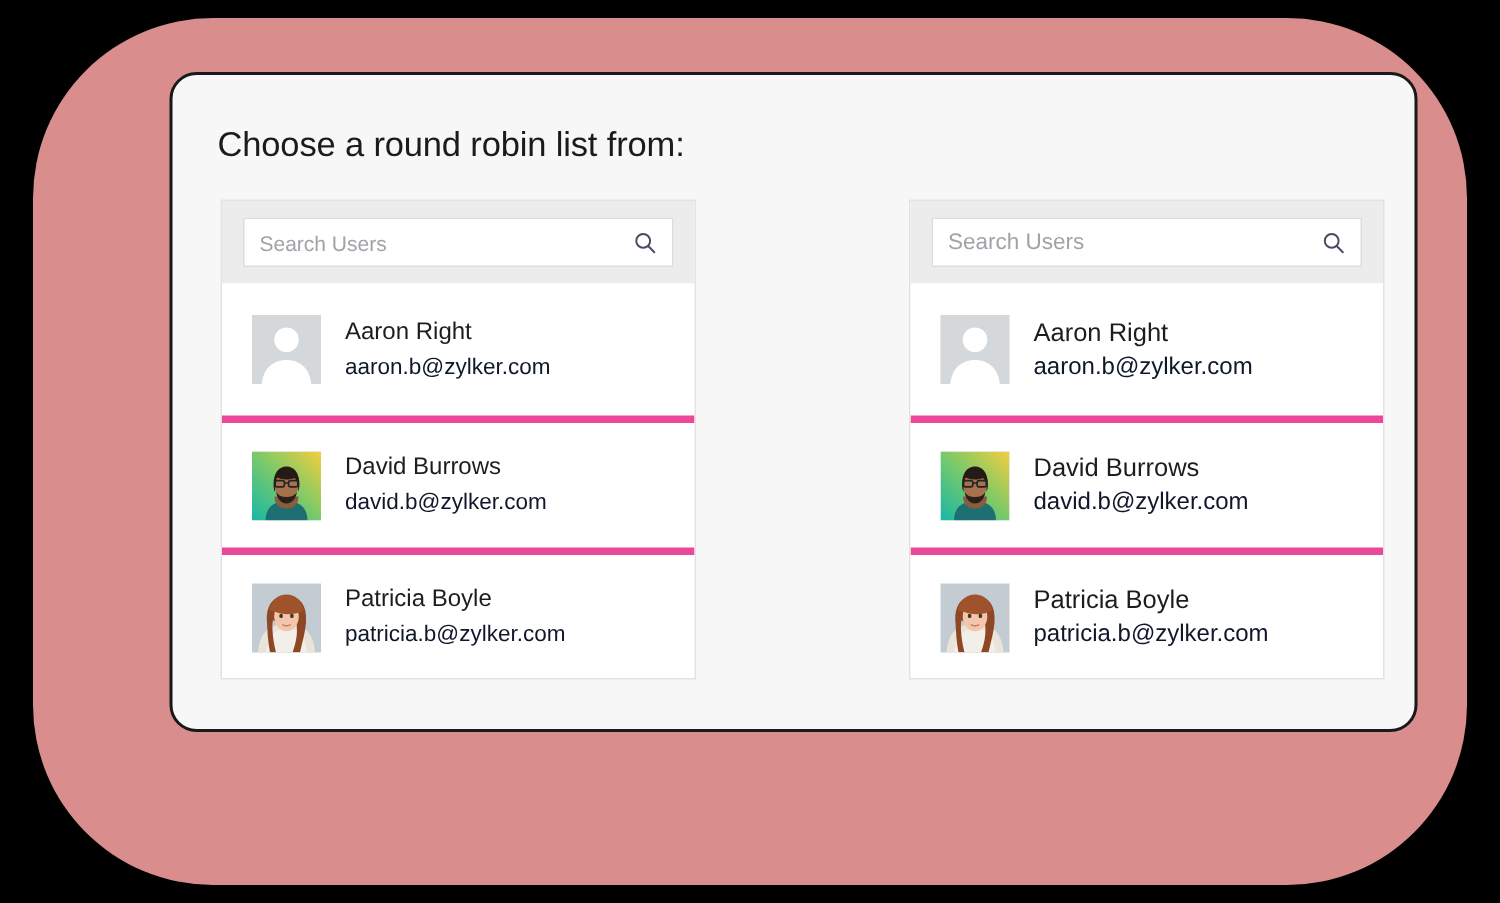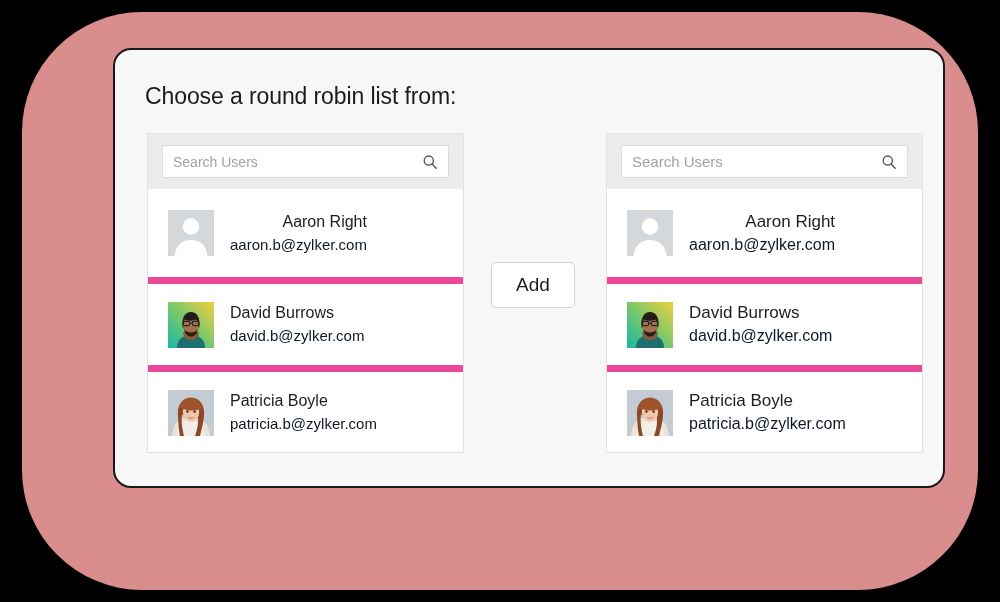--- a/index.html
+++ b/index.html
@@ -137,24 +137,24 @@
 
   .search-icon { width: 16px; height: 16px; flex: 0 0 auto; }
 
   .panel-list { background: #ffffff; }
 
   .user-row {
     display: flex;
     align-items: center;
     padding: 16px 16px 16px 20px;
     box-sizing: border-box;
-    border-top: 7px solid #ec4899;
+    border-top: 5px solid #ec4899;
     cursor: pointer;
   }
-  .user-row:first-child { border-top: 0; text-align: right; }
+  .user-row:first-child { border-top: 0; }
   #panel-source .user-row { height: 88px; }
   #panel-target .user-row { height: 88px; }
 
   .avatar {
     width: 46px;
     height: 46px;
     flex: 0 0 auto;
     margin-right: 16px;
     overflow: hidden;
     background: #d4d8da;
@@ -276,21 +276,20 @@
             </svg>
           </div>
           <div class="user-text">
             <div class="user-name">Patricia Boyle</div>
             <div class="user-mail">patricia.b@zylker.com</div>
           </div>
         </div>
       </div>
   </div>
 
-  <div id="add-button">Add</div>
 
   <div class="panel" id="panel-target">
     <div class="panel-search-bar">
       <div class="search-wrap">
         <input class="search-input" type="text" placeholder="Search Users" style="">
         <span class="search-icon">
           <svg viewBox="0 0 16 16" width="16" height="16">
             <circle cx="6.8" cy="6.6" r="4.6" fill="none" stroke="#4a4a63" stroke-width="1.3"></circle>
             <line x1="10.3" y1="10.2" x2="14.2" y2="14.2" stroke="#4a4a63" stroke-width="1.3" stroke-linecap="round"></line>
           </svg>

